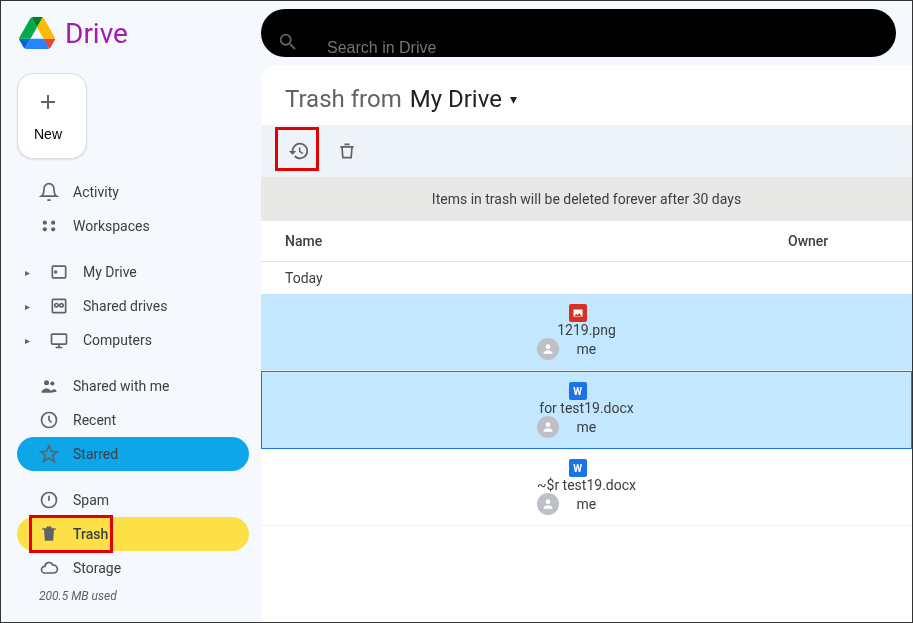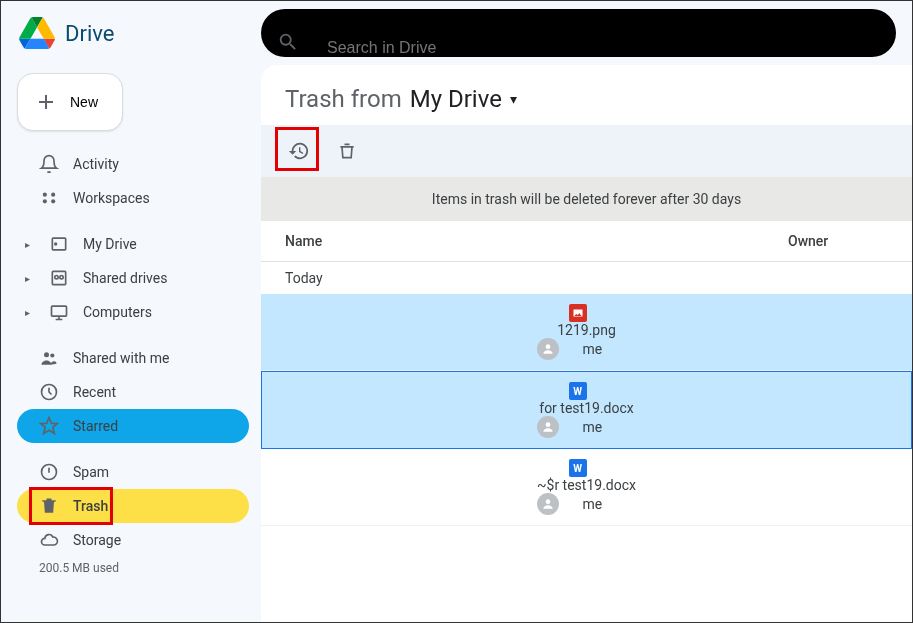--- a/index.html
+++ b/index.html
@@ -24,22 +24,22 @@
       gap: 8px;
     }
     .drive-logo {
       width: 40px;
       height: 40px;
       display: flex;
       align-items: center;
       justify-content: center;
     }
     .drive-title {
-      font-size: 22px;
-      color: #0c4a6e;
+      font-size: 28px;
+      color: #a21caf;
     }
     .search-bar {
       flex: 1;
       height: 48px;
       background: #000000;
       border-radius: 24px;
       display: flex;
       align-items: flex-end;
       padding: 0 16px;
       gap: 28px;
@@ -69,20 +69,21 @@
       border-radius: 16px;
       padding: 16px 24px 16px 16px;
       display: flex;
       align-items: center;
       gap: 12px;
       font-size: 14px;
       font-weight: 500;
       box-shadow: 0 1px 2px rgba(0,0,0,0.1);
       cursor: pointer;
       margin-bottom: 16px;
+      flex-direction: column;
     }
     .new-button svg { width: 24px; height: 24px; }
     .nav-group { margin-bottom: 12px; }
     .nav-item {
       display: flex;
       align-items: center;
       gap: 14px;
       padding: 6px 12px 6px 22px;
       border-radius: 20px;
       cursor: pointer;
@@ -105,20 +106,21 @@
       width: 84px;
       height: 38px;
       border: 3px solid #e30000;
       pointer-events: none;
     }
     .storage-text {
       font-size: 12px;
       color: #5f6368;
       padding-left: 22px;
       margin-top: 4px;
+      font-style: italic;
     }
     .main {
       flex: 1;
       background: white;
       border-radius: 16px 0 0 0;
       overflow: hidden;
     }
     .main-header {
       padding: 20px 24px 12px;
       display: flex;
@@ -197,21 +199,21 @@
       align-items: center;
       justify-content: center;
       border-radius: 2px;
       color: white;
       font-size: 10px;
       font-weight: bold;
     }
     .file-icon.png { background: #d93025; }
     .file-icon.docx { background: #1a73e8; }
     .file-name { flex: 1; }
-    .owner-cell { width: 100px; display: flex; align-items: center; gap: 24px; }
+    .owner-cell { width: 100px; display: flex; align-items: center; gap: 18px; }
     .avatar {
       width: 22px;
       height: 22px;
       border-radius: 50%;
       background: #bdc1c6;
       display: flex;
       align-items: center;
       justify-content: center;
     }
   </style>

